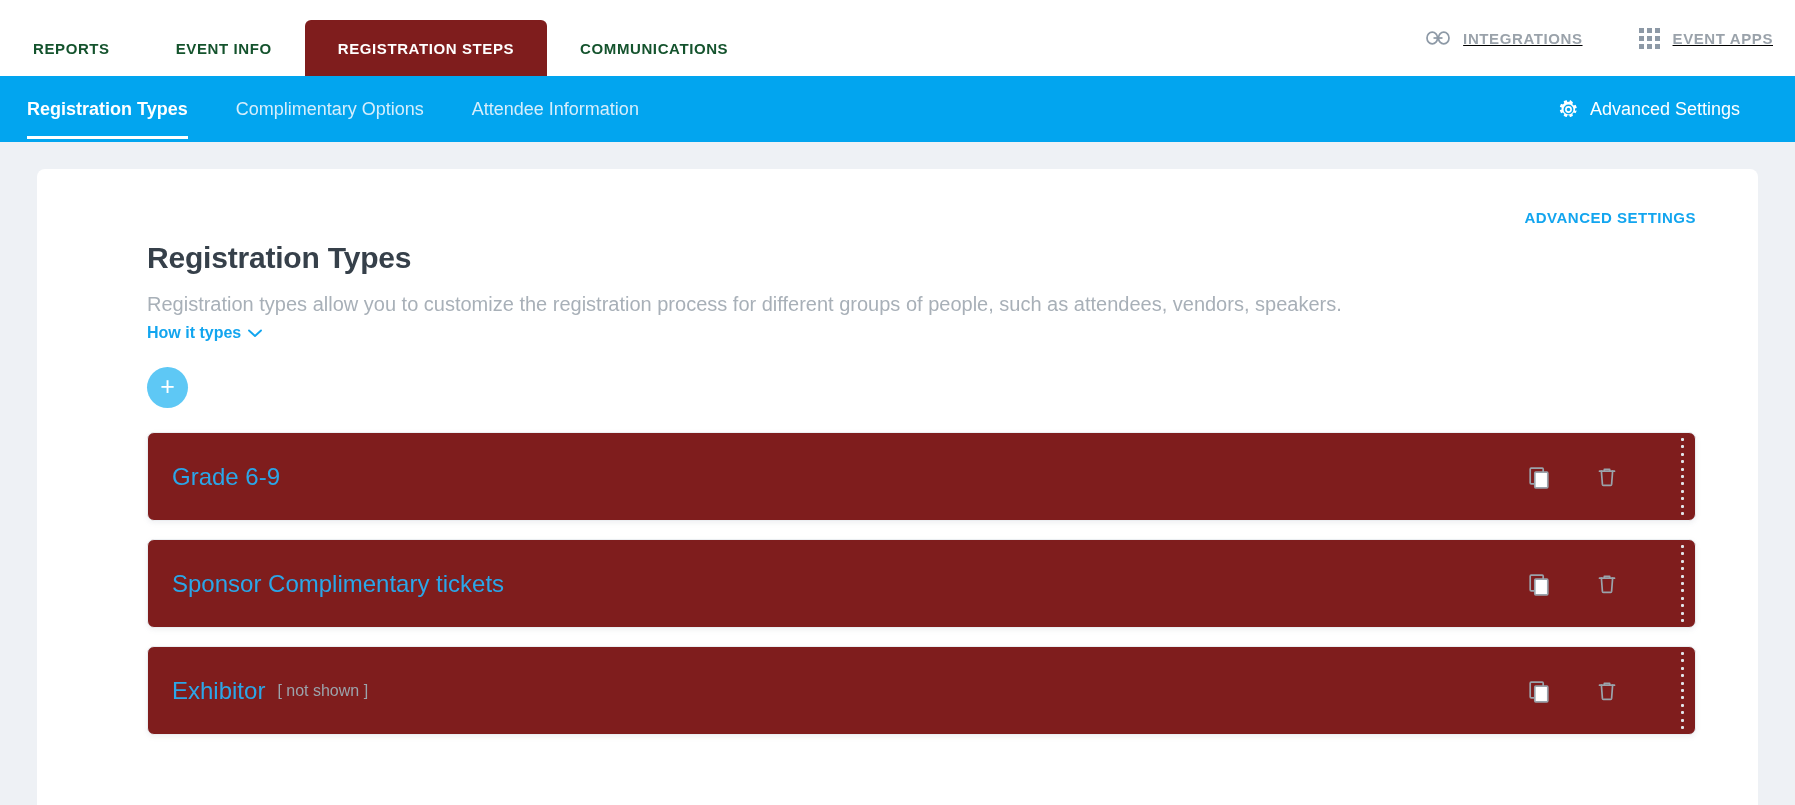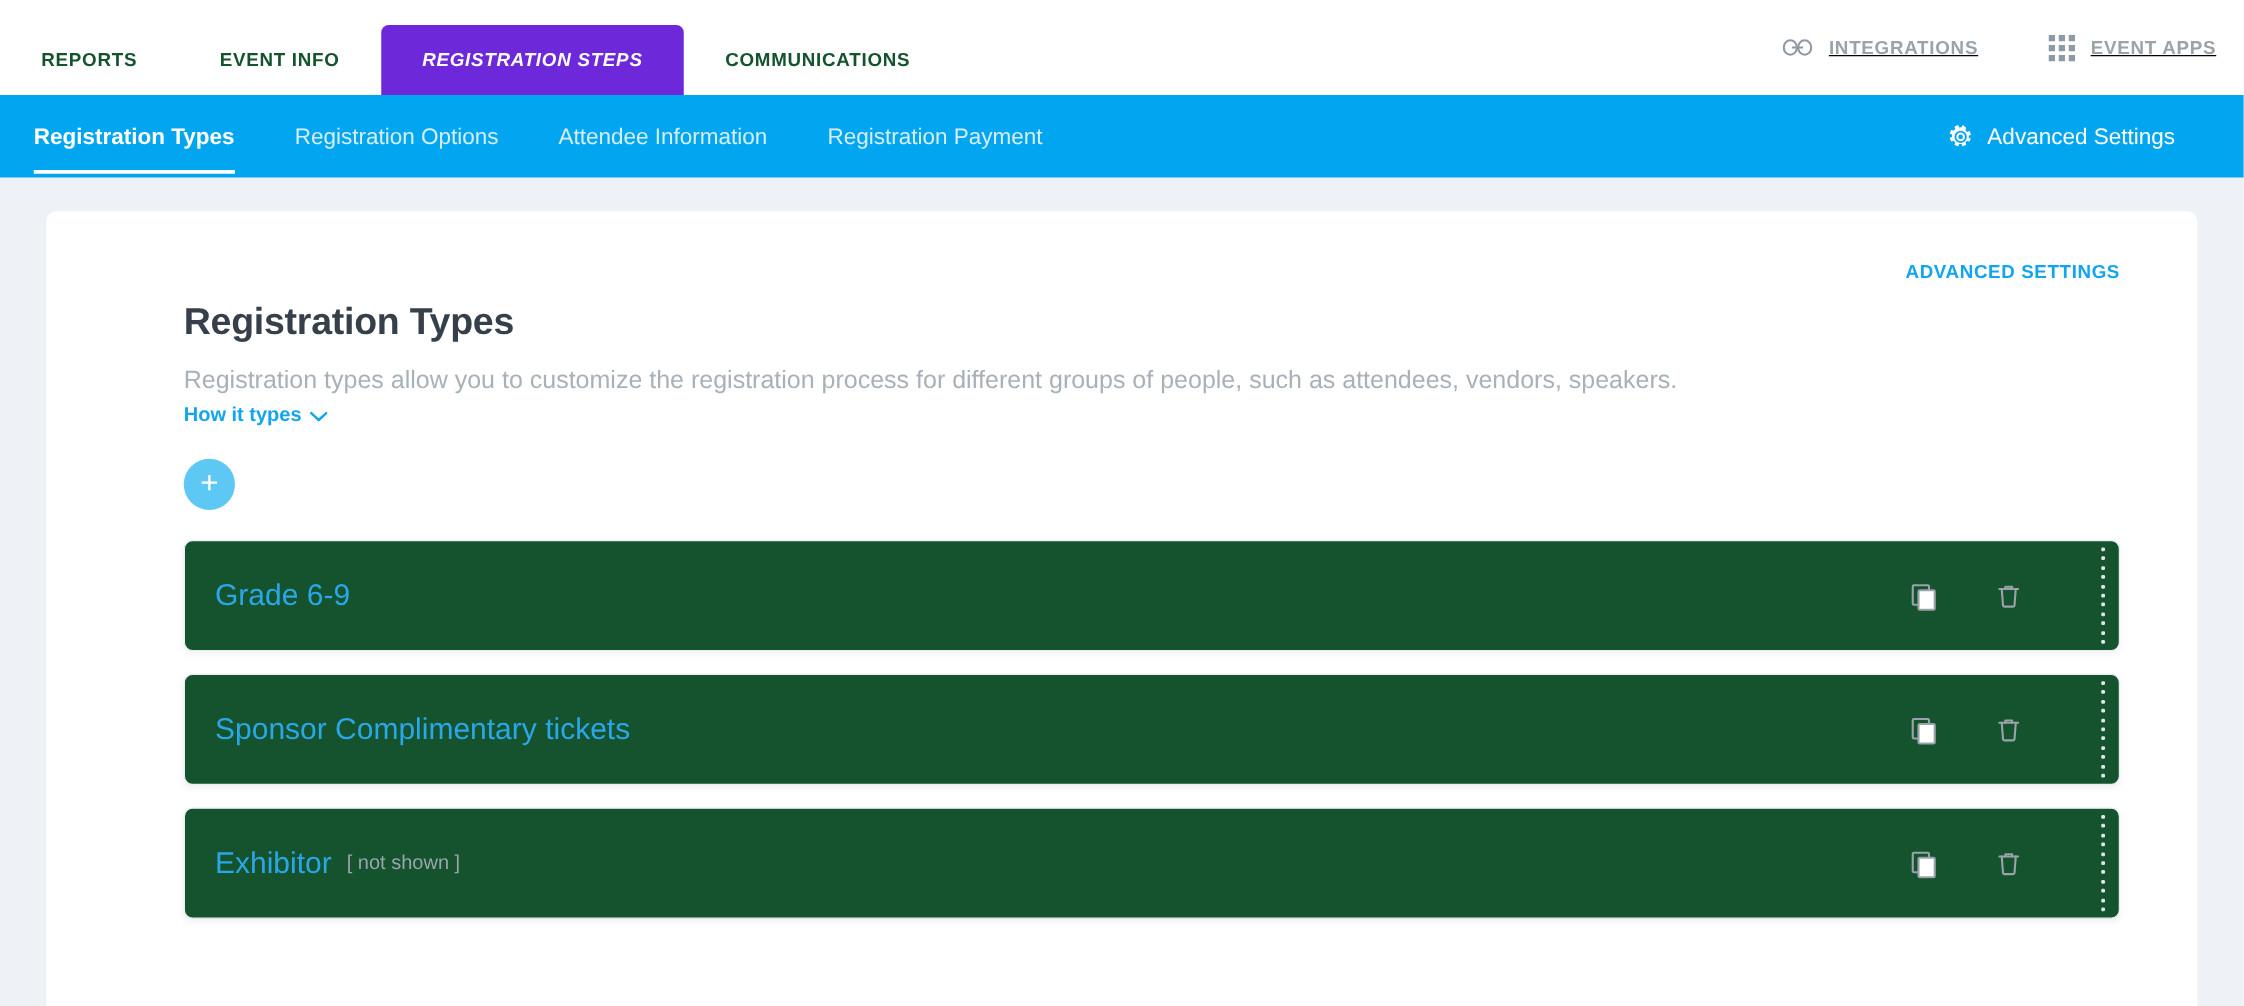--- a/index.html
+++ b/index.html
@@ -34,23 +34,22 @@
     padding: 0 33px;
     font-size: 15px;
     font-weight: bold;
     letter-spacing: 0.6px;
     color: #14532d;
     cursor: pointer;
     border-radius: 6px 6px 0 0;
     white-space: nowrap;
   }
   .topnav-tab.active {
-    background: #6d28d9;
+    background: #7f1d1d;
     color: #ffffff;
-    font-style: italic;
   }
   .topnav-right {
     position: absolute;
     right: 0;
     bottom: 0;
     height: 76px;
     display: flex;
     align-items: center;
     padding-right: 22px;
     text-decoration: underline;
@@ -195,21 +194,21 @@
     cursor: pointer;
     border: none;
     padding: 0 0 3px 0;
     font-family: "Liberation Sans", sans-serif;
   }
 
   
   .card-list { margin-top: 24px; }
   .card {
     position: relative;
-    background: #14532d;
+    background: #7f1d1d;
     border: 1px solid #ebeef1;
     border-radius: 7px;
     box-shadow: 0 2px 5px rgba(140,150,160,0.13);
     height: 89px;
     display: flex;
     align-items: center;
     margin-bottom: 18px;
     box-sizing: border-box;
   }
   .card-label {
@@ -297,23 +296,22 @@
           <i></i>
       </span>
       <span>EVENT APPS</span>
     </div>
   </div>
 </div>
 
 <div class="subnav">
   <div class="subnav-items">
       <div class="subnav-item active">Registration Types</div>
-      <div class="subnav-item">Registration Options</div>
+      <div class="subnav-item">Complimentary Options</div>
       <div class="subnav-item">Attendee Information</div>
-      <div class="subnav-item">Registration Payment</div>
     </div>
   <div class="subnav-right">
     <span class="gear-icon">
       <svg width="19" height="19" viewBox="0 0 20 20">
         <path fill="#ffffff" d="M10 6.4a3.6 3.6 0 1 0 0 7.2 3.6 3.6 0 0 0 0-7.2zm0 5.5a1.9 1.9 0 1 1 0-3.8 1.9 1.9 0 0 1 0 3.8z"></path>
         <path fill="#ffffff" d="M18.3 11.6l-1.5-.6a6.9 6.9 0 0 0 0-2l1.5-.6a.6.6 0 0 0 .3-.8l-.9-2.1a.6.6 0 0 0-.8-.3l-1.5.6a7 7 0 0 0-1.4-1.4l.6-1.5a.6.6 0 0 0-.3-.8L12.2.2a.6.6 0 0 0-.8.3l-.6 1.5a6.9 6.9 0 0 0-2 0L8.2.5a.6.6 0 0 0-.8-.3L5.3 1.1a.6.6 0 0 0-.3.8l.6 1.5A7 7 0 0 0 4.2 4.8l-1.5-.6a.6.6 0 0 0-.8.3L1 6.6a.6.6 0 0 0 .3.8l1.5.6a6.9 6.9 0 0 0 0 2l-1.5.6a.6.6 0 0 0-.3.8l.9 2.1a.6.6 0 0 0 .8.3l1.5-.6a7 7 0 0 0 1.4 1.4l-.6 1.5a.6.6 0 0 0 .3.8l2.1.9a.6.6 0 0 0 .8-.3l.6-1.5a6.9 6.9 0 0 0 2 0l.6 1.5a.6.6 0 0 0 .8.3l2.1-.9a.6.6 0 0 0 .3-.8l-.6-1.5a7 7 0 0 0 1.4-1.4l1.5.6a.6.6 0 0 0 .8-.3l.9-2.1a.6.6 0 0 0-.3-.8zM10 15.2a5.2 5.2 0 1 1 0-10.4 5.2 5.2 0 0 1 0 10.4z"></path>
       </svg>
     </span>
     <span>Advanced Settings</span>
   </div>

